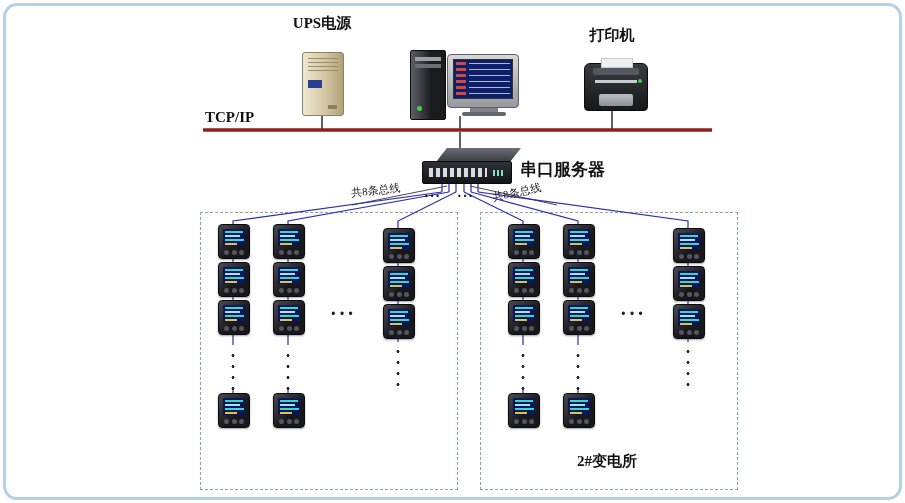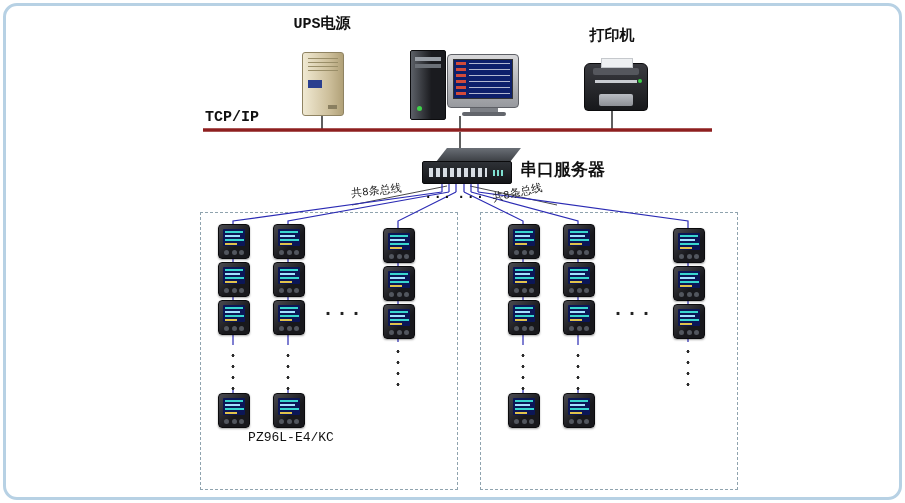--- a/index.html
+++ b/index.html
@@ -1,17 +1,17 @@
 <!DOCTYPE html>
 <html><head>
 <meta charset="utf-8">
 <style>
   html,body{margin:0;padding:0;background:#fff;}
   .canvas{position:relative;width:905px;height:503px;background:#fff;overflow:hidden;
-          font-family:Liberation Mono, monospace;color:#111;}
+          font-family:Liberation Serif, serif;color:#111;}
   .frame{position:absolute;inset:3px;border:3px solid #b7d1e4;border-radius:14px;background:#fff;}
   .wires{position:absolute;left:0;top:0;z-index:1;pointer-events:none;}
 
   .label{position:absolute;z-index:3;text-align:center;}
   .dev-label{font-size:15px;font-weight:600;}
   .tcpip{position:absolute;left:205px;top:109px;font-size:15px;font-weight:700;z-index:3;}
   .server-label{position:absolute;left:520px;top:158px;font-size:17px;font-weight:600;z-index:3;}
   .busnote{position:absolute;font-size:11px;color:#222;z-index:3;white-space:nowrap;}
   .busnote.left{left:351px;top:183px;transform:rotate(-6deg);}
   .busnote.right{left:492px;top:185px;transform:rotate(-12deg);}
@@ -464,14 +464,14 @@
   <div class="vdots" style="left:231px;top:350px"></div>
   <div class="vdots" style="left:286px;top:350px"></div>
   <div class="vdots" style="left:396px;top:346px"></div>
   <div class="vdots" style="left:521px;top:350px"></div>
   <div class="vdots" style="left:576px;top:350px"></div>
   <div class="vdots" style="left:686px;top:346px"></div>
 
   <div class="hdots" style="left:322px">···</div>
   <div class="hdots" style="left:612px">···</div>
 
-  <div class="model-label">PZ96L-E4/KC</div>
+  <div class="group-label" style="left:527px">2#变电所</div>
 </div>
 
 </body></html>

